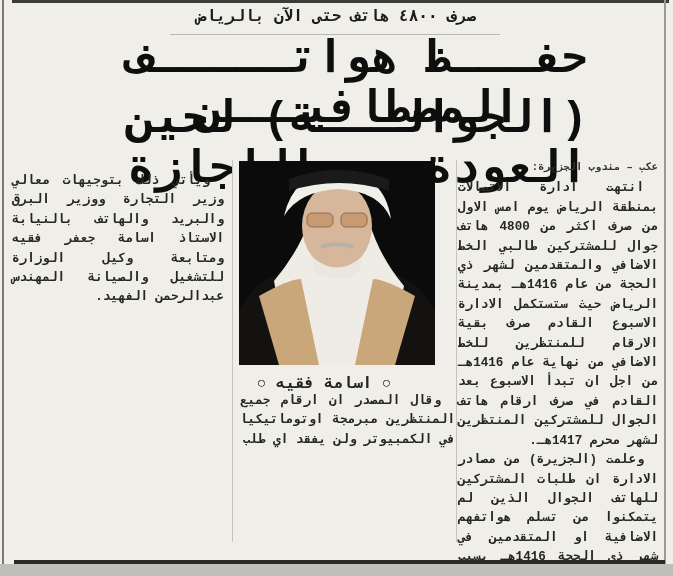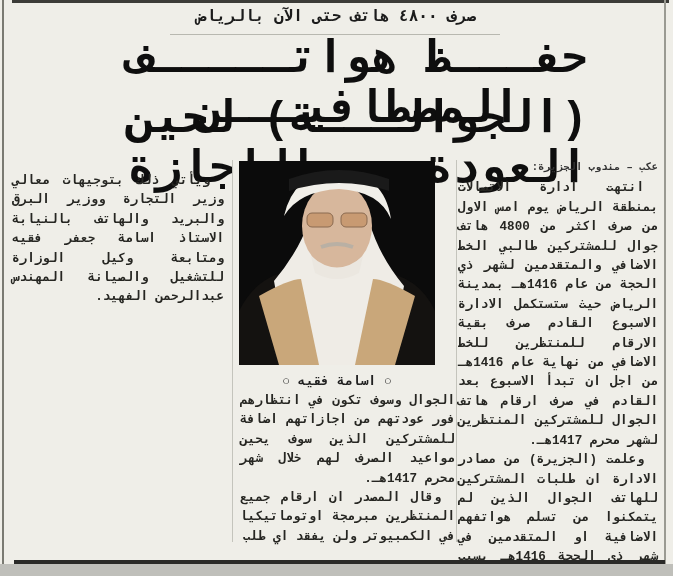--- a/index.html
+++ b/index.html
@@ -56,22 +56,22 @@
     position: absolute; left: 14px; right: 8px; bottom: 12px; height: 4px; background: #2a2a28;
   }
   .bottom-shade {
     position: absolute; left: 0; right: 0; bottom: 0; height: 12px; background: #bfbfba;
   }
   .photo {
     position: absolute; left: 239px; top: 161px; width: 196px; height: 204px;
     background: #0a0a0a; overflow: hidden;
   }
   .caption {
-    position: absolute; left: 239px; top: 373px; width: 196px; text-align: center;
-    direction: rtl; font-size: 13px; font-weight: bold; color: #222;
+    position: absolute; left: 226px; top: 373px; width: 196px; text-align: center;
+    direction: rtl; font-size: 16px; font-weight: bold; color: #222;
   }
 </style>
 </head>
 <body>
 
 <div class="page">
   <div class="border-top"></div>
   <div class="border-left"></div>
   <div class="border-right"></div>
 
@@ -101,21 +101,20 @@
       <path d="M50 18 Q100 0 150 18 L150 30 Q100 14 50 30 Z" fill="#1a1a1a"></path>
       <rect x="68" y="52" width="26" height="14" rx="5" fill="#c89a72" stroke="#8a6a50" stroke-width="1"></rect>
       <rect x="102" y="52" width="26" height="14" rx="5" fill="#c89a72" stroke="#8a6a50" stroke-width="1"></rect>
       <path d="M82 86 Q98 80 114 86" stroke="#b9b0a4" stroke-width="4" fill="none"></path>
       <path d="M72 95 Q98 118 124 95 L120 112 Q98 124 76 112 Z" fill="#ebe7e0"></path>
     </svg>
   </div>
   <div class="caption">○ اسامة فقيه ○</div>
 
   <div class="col col-mid">
-    <p>الجوال وسوف تكون في انتظارهم فور عودتهم من اجازاتهم اضافة للمشتركين الذين سوف يحين مواعيد الصرف لهم خلال شهر محرم 1417هـ.</p>
     <p class="indent">وقال المصدر ان ارقام جميع المنتظرين مبرمجة اوتوماتيكيا في الكمبيوتر ولن يفقد اي طلب</p>
   </div>
 
   <div class="rule-v a"></div>
 
   <div class="col col-left">
     <p class="indent">ويأتي ذلك بتوجيهات معالي وزير التجارة ووزير البرق والبريد والهاتف بالنيابة الاستاذ اسامة جعفر فقيه ومتابعة وكيل الوزارة للتشغيل والصيانة المهندس عبدالرحمن الفهيد.</p>
   </div>
 
   <div class="bottom-bar"></div>

